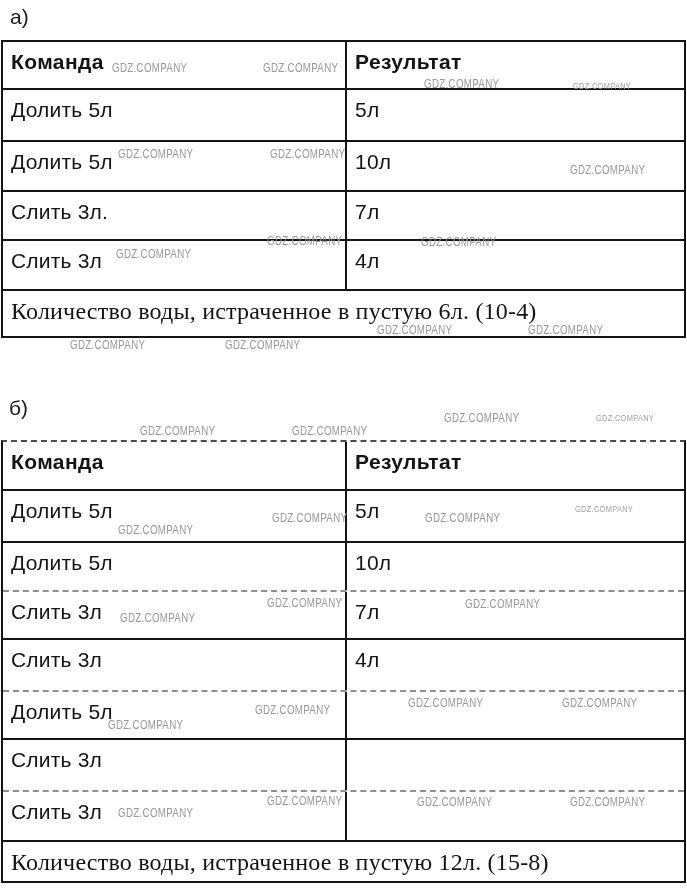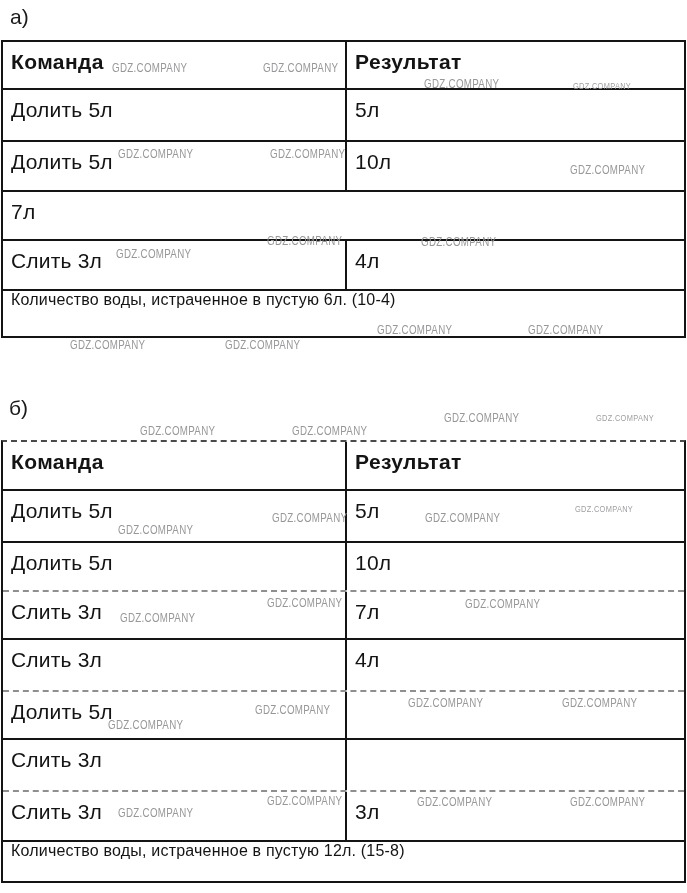--- a/index.html
+++ b/index.html
@@ -35,21 +35,21 @@
     box-sizing:border-box;
     padding:8px 4px 0 8px;
     font-size:21px;
     letter-spacing:0.2px;
     white-space:nowrap;
     overflow:hidden;
   }
   .cmd{width:344px;border-right:2px solid #141414;}
   .res{flex:1;}
   .hdr{font-weight:bold;letter-spacing:0.4px;}
-  .footer-cell{width:100%;font-size:16px;padding-top:0;}
+  .footer-cell{width:100%;font-size:24px;padding-top:7px;font-family:Liberation Serif, serif;}
   #tbl-b{border-top:2px dashed #4a4a4a;}
   .wm{
     position:absolute;
     color:#97979a;
     font-size:12.5px;
     letter-spacing:0.4px;
     transform:scaleX(0.78);
     transform-origin:0 0;
     white-space:nowrap;
     z-index:5;
@@ -68,20 +68,21 @@
   </div>
   <div class="row" style="height:52px">
     <div class="cell cmd">Долить 5л</div>
     <div class="cell res">5л</div>
   </div>
   <div class="row" style="height:50px">
     <div class="cell cmd">Долить 5л</div>
     <div class="cell res">10л</div>
   </div>
   <div class="row" style="height:49px">
+    <div class="cell cmd">Слить 3л.</div>
     <div class="cell res">7л</div>
   </div>
   <div class="row" style="height:50px">
     <div class="cell cmd">Слить 3л</div>
     <div class="cell res">4л</div>
   </div>
   <div class="row" style="height:47px">
     <div class="cell footer-cell">Количество воды, истраченное в пустую 6л. (10-4)</div>
   </div>
 </div>
@@ -110,21 +111,20 @@
     <div class="cell res">4л</div>
   </div>
   <div class="row dashed-top" style="height:48px">
     <div class="cell cmd">Долить 5л</div>
   </div>
   <div class="row" style="height:52px">
     <div class="cell cmd">Слить 3л</div>
   </div>
   <div class="row dashed-top" style="height:50px">
     <div class="cell cmd">Слить 3л</div>
-    <div class="cell res">3л</div>
   </div>
   <div class="row" style="height:41px">
     <div class="cell footer-cell">Количество воды, истраченное в пустую 12л. (15-8)</div>
   </div>
 </div>
 
 <div class="wm" style="left:112px;top:61px">GDZ.COMPANY</div>
 <div class="wm" style="left:263px;top:61px">GDZ.COMPANY</div>
 <div class="wm" style="left:424px;top:77px">GDZ.COMPANY</div>
 <div class="wm sm" style="left:573px;top:80px">GDZ.COMPANY</div>

